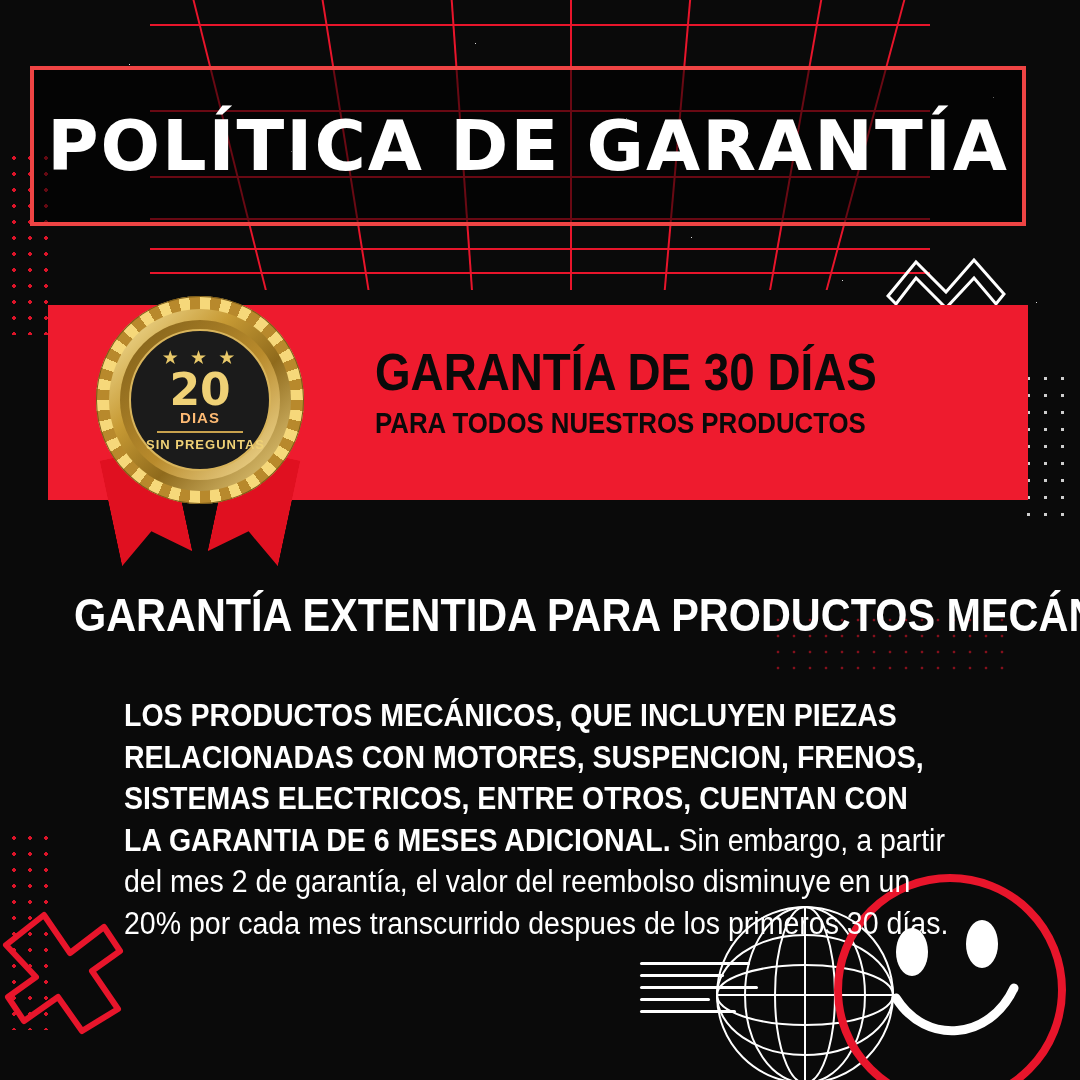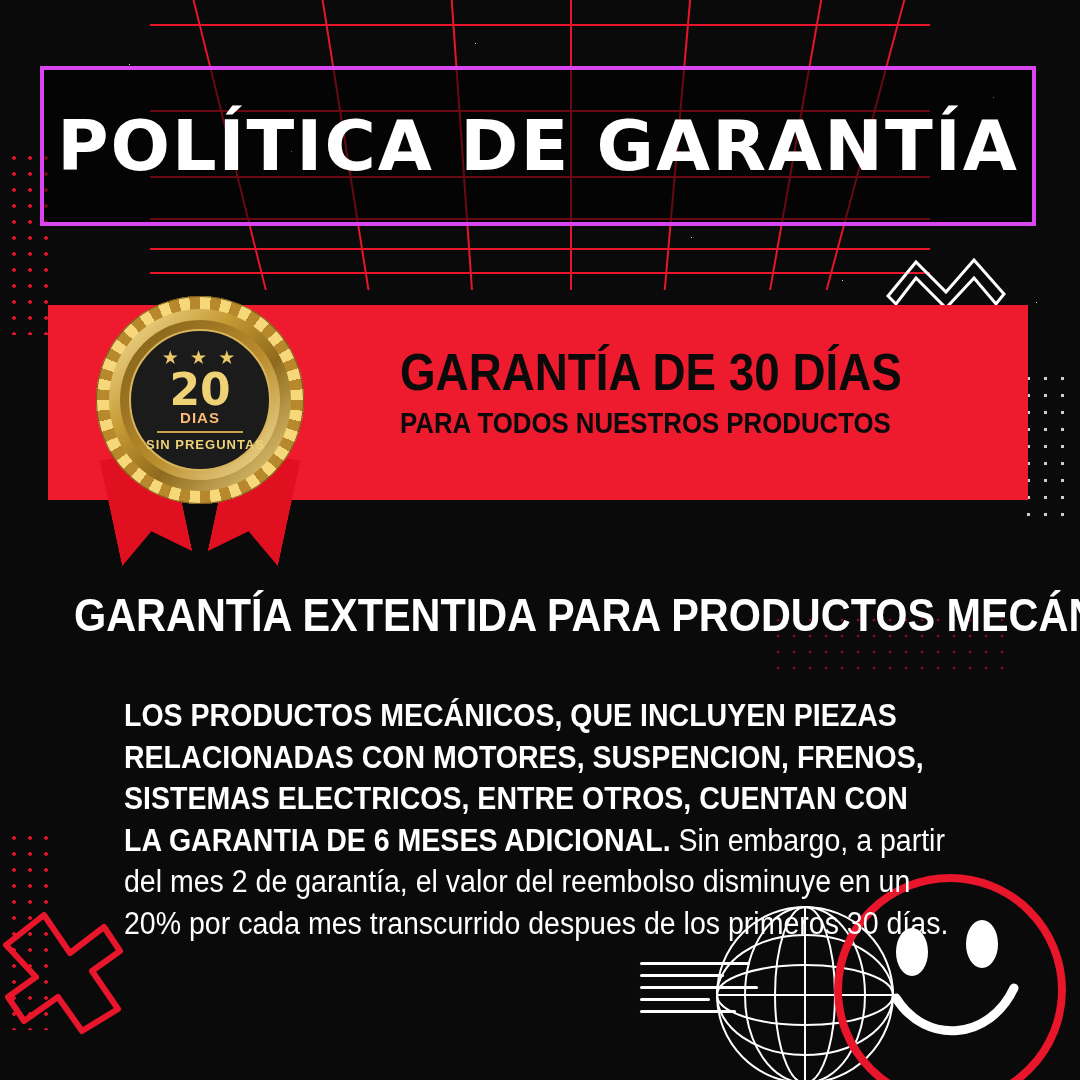--- a/index.html
+++ b/index.html
@@ -161,25 +161,25 @@
     position: absolute;
     left: 0;
     height: 3px;
     background: #fff;
     border-radius: 2px;
   }
 
   
   .title-box {
     position: absolute;
-    left: 40px;
+    left: 30px;
     top: 66px;
     width: 988px;
     height: 152px;
-    border: 4px solid #d946ef;
+    border: 4px solid #ef4444;
     background: rgba(0,0,0,0.55);
     display: flex;
     align-items: center;
     justify-content: center;
   }
   .title-text {
     color: #ffffff;
     font-family: "DejaVu Sans", sans-serif;
     font-weight: bold;
     font-size: 70px;
@@ -192,21 +192,21 @@
   .red-band {
     position: absolute;
     left: 48px;
     top: 305px;
     width: 980px;
     height: 195px;
     background: #ee1b2e;
   }
   .band-texts {
     position: absolute;
-    left: 400px;
+    left: 375px;
     top: 345px;
     width: 640px;
   }
   .band-title {
     color: #0a0a0a;
     font-family: "Liberation Sans Narrow", "Liberation Sans", sans-serif;
     font-weight: bold;
     font-size: 52px;
     letter-spacing: 0px;
     transform: scaleX(0.88);

